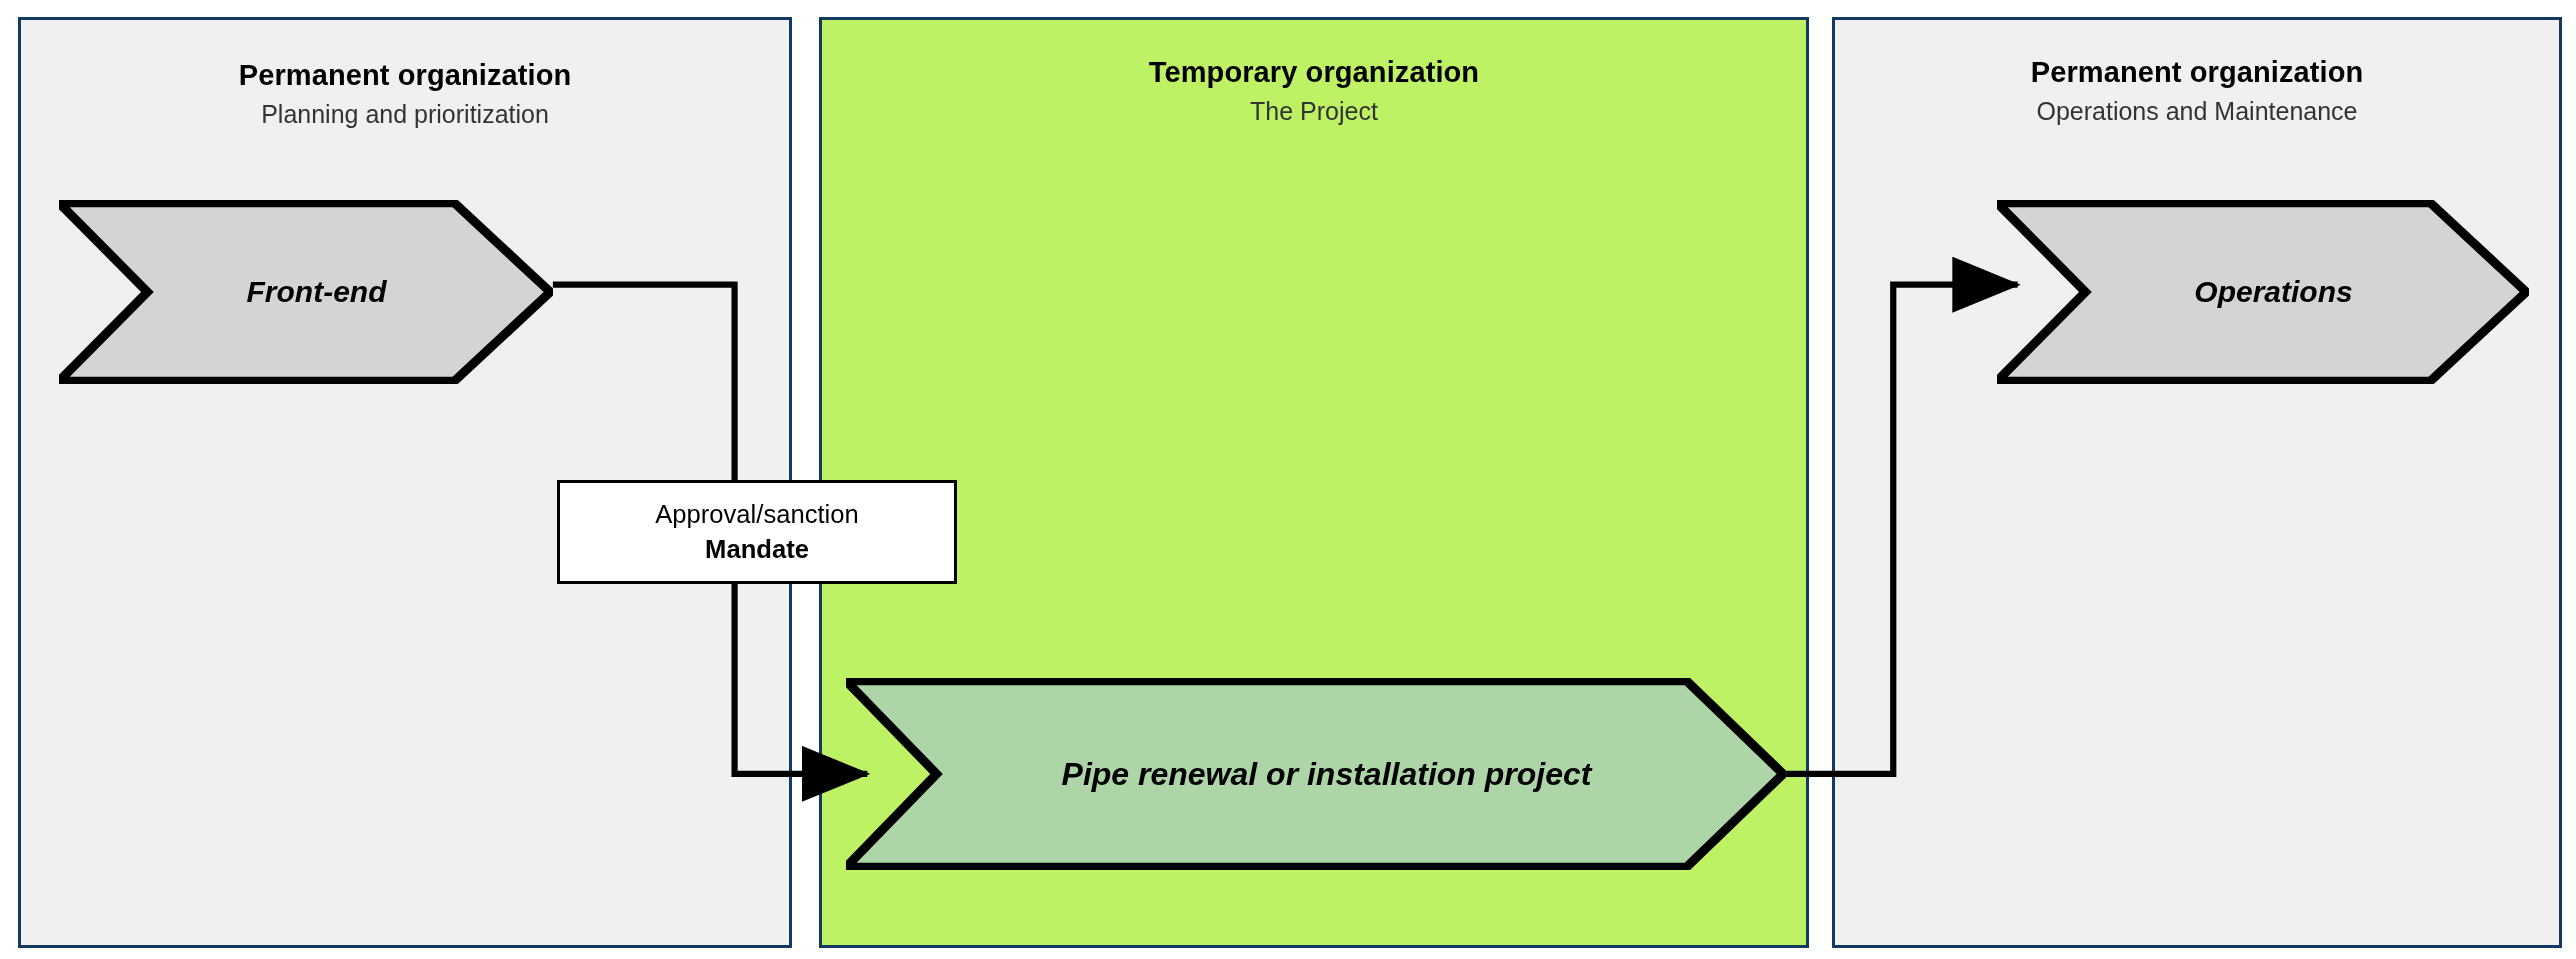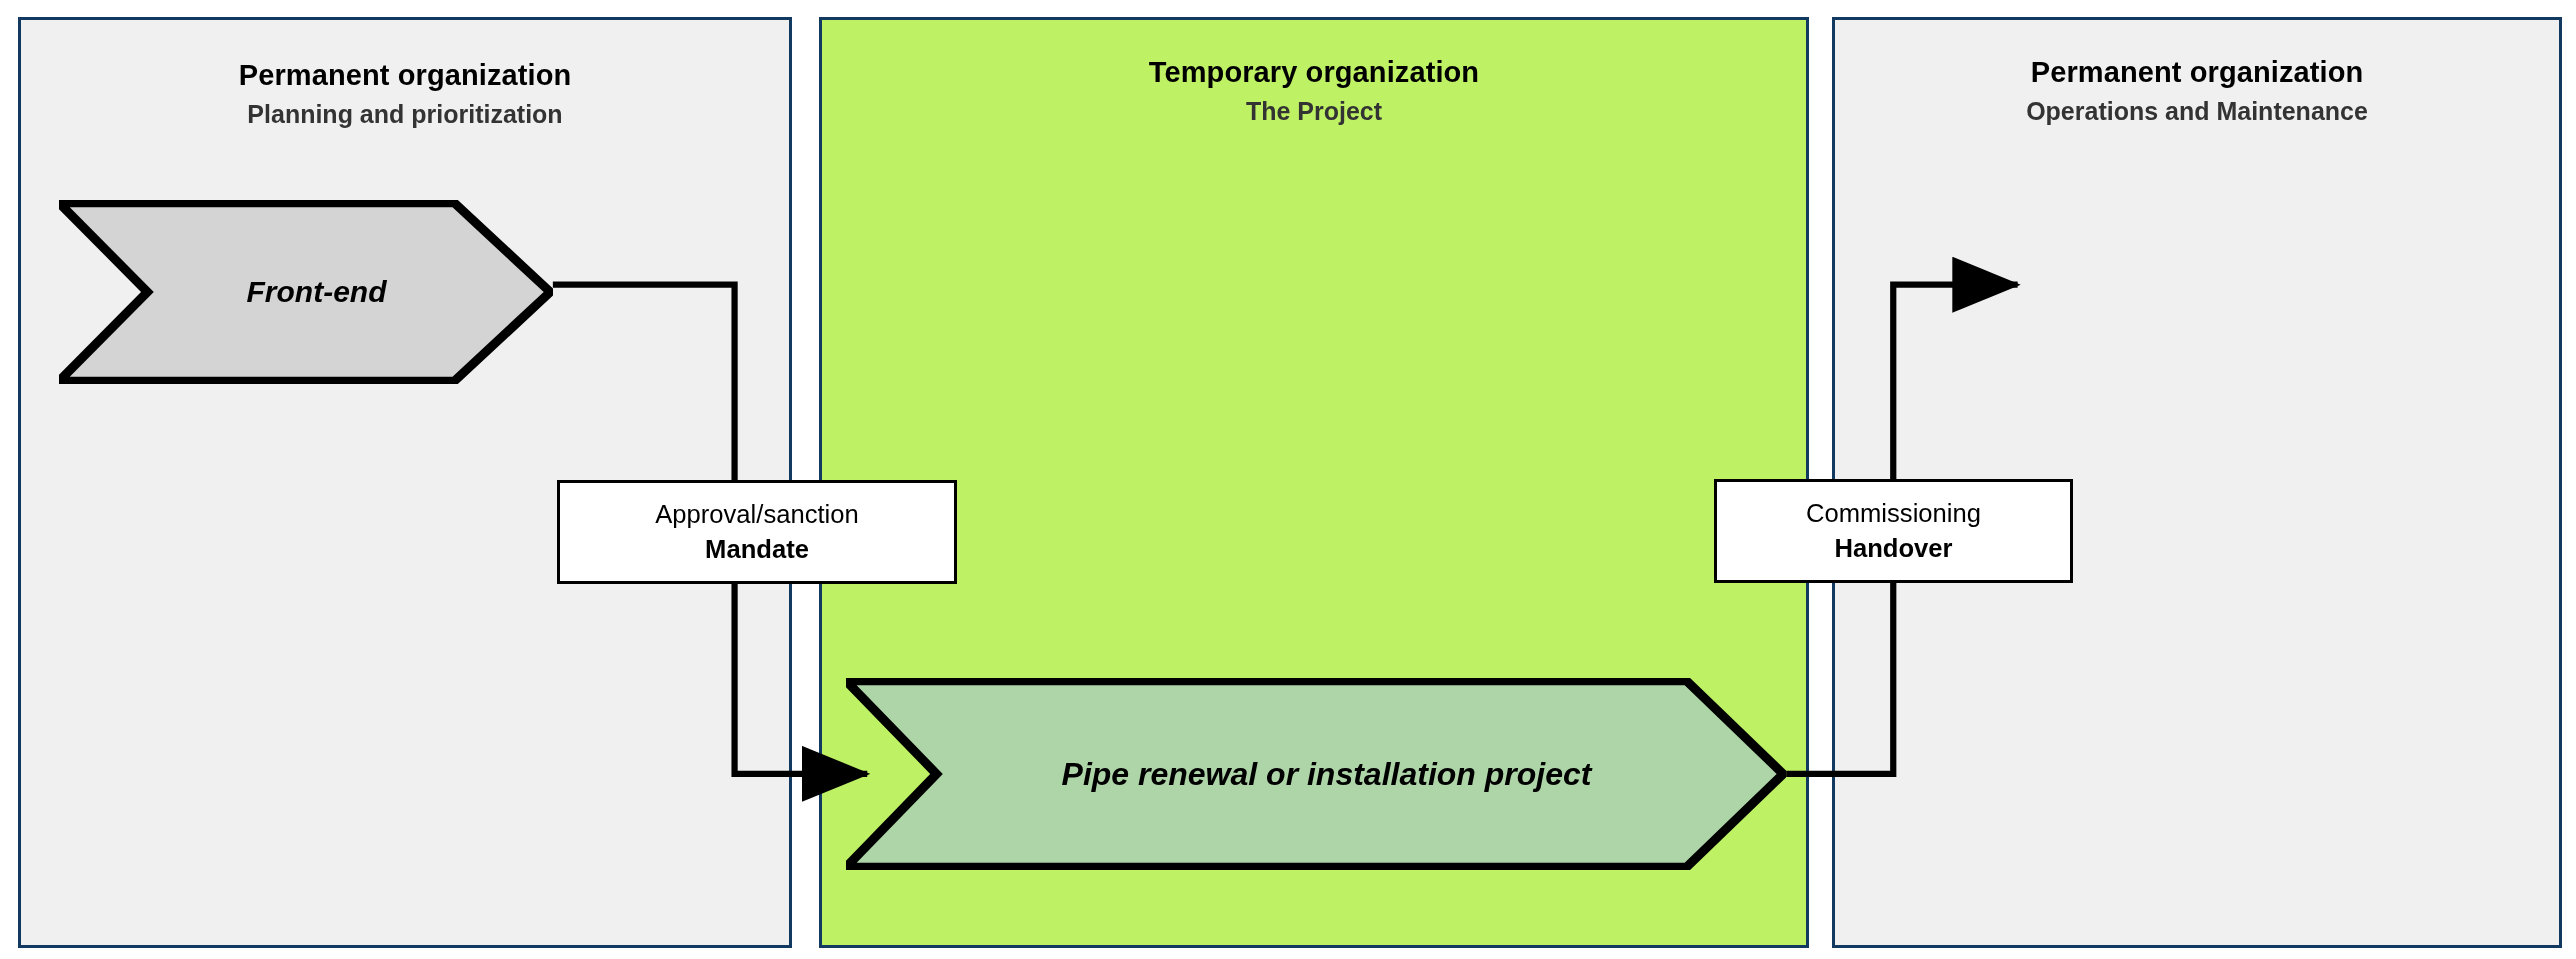--- a/index.html
+++ b/index.html
@@ -12,21 +12,21 @@
   .panel{position:absolute;box-sizing:border-box;border:3.5px solid #12395f;}
   #panel-left  {left:18px;  top:17.3px; width:774px; height:931px; background:#f0f0f0;}
   #panel-mid   {left:819px;top:17.3px; width:990px; height:931px; background:#bef264;}
   #panel-right {left:1832px;top:17.3px; width:730px; height:931px; background:#f0f0f0;}
 
   .panel-head{position:absolute;left:0;right:0;text-align:center;}
   #panel-left  .panel-head{top:38px;}
   #panel-mid   .panel-head{top:35px;}
   #panel-right .panel-head{top:35px;}
   .panel-title{font-size:29px;font-weight:bold;color:#000000;line-height:1.22;letter-spacing:0.1px;}
-  .panel-sub{font-size:25px;font-weight:bold;color:#333333;line-height:1.25;margin-top:5.5px;}
+  .panel-sub{font-size:25px;font-weight:normal;color:#333333;line-height:1.25;margin-top:5.5px;}
 
   
   .chev{position:absolute;display:flex;align-items:center;justify-content:center;
         box-sizing:border-box;}
   .chev svg{position:absolute;left:0;top:0;width:100%;height:100%;}
   .chev .chev-label{position:relative;font-style:italic;font-weight:bold;color:#000;
         text-align:center;white-space:nowrap;}
 
   #chev-frontend{left:59px;top:200px;width:494px;height:184px;}
   #chev-frontend .chev-label{font-size:30px;margin-left:21px;}
@@ -93,25 +93,27 @@
     <span class="chev-label">Front-end</span>
   </div>
 
   <div class="chev" id="chev-project">
     <svg viewBox="0 0 1360 278" preserveAspectRatio="none">
       <polygon points="0,4 1216,4 1356,139 1216,274 0,274 131,139" fill="#aed5a7" stroke="#000000" stroke-width="9" stroke-linejoin="miter" vector-effect="non-scaling-stroke"></polygon>
     </svg>
     <span class="chev-label">Pipe renewal or installation project</span>
   </div>
 
+  <div class="chev" id="chev-operations">
+    <svg viewBox="0 0 770 266" preserveAspectRatio="none">
+      <polygon points="0,4 627,4 766,133 627,262 0,262 128,133" fill="#d4d4d4" stroke="#000000" stroke-width="9" stroke-linejoin="miter" vector-effect="non-scaling-stroke"></polygon>
+    </svg>
+    <span class="chev-label">Operations</span>
+  </div>
 
   <div class="gatebox" id="gate-mandate">
     <div class="gate-line1">Approval/sanction</div>
     <div class="gate-line2">Mandate</div>
   </div>
 
-  <div class="gatebox" id="gate-handover">
-    <div class="gate-line1">Commissioning</div>
-    <div class="gate-line2">Handover</div>
-  </div>
 
 </div>
 
 
 </body></html>

